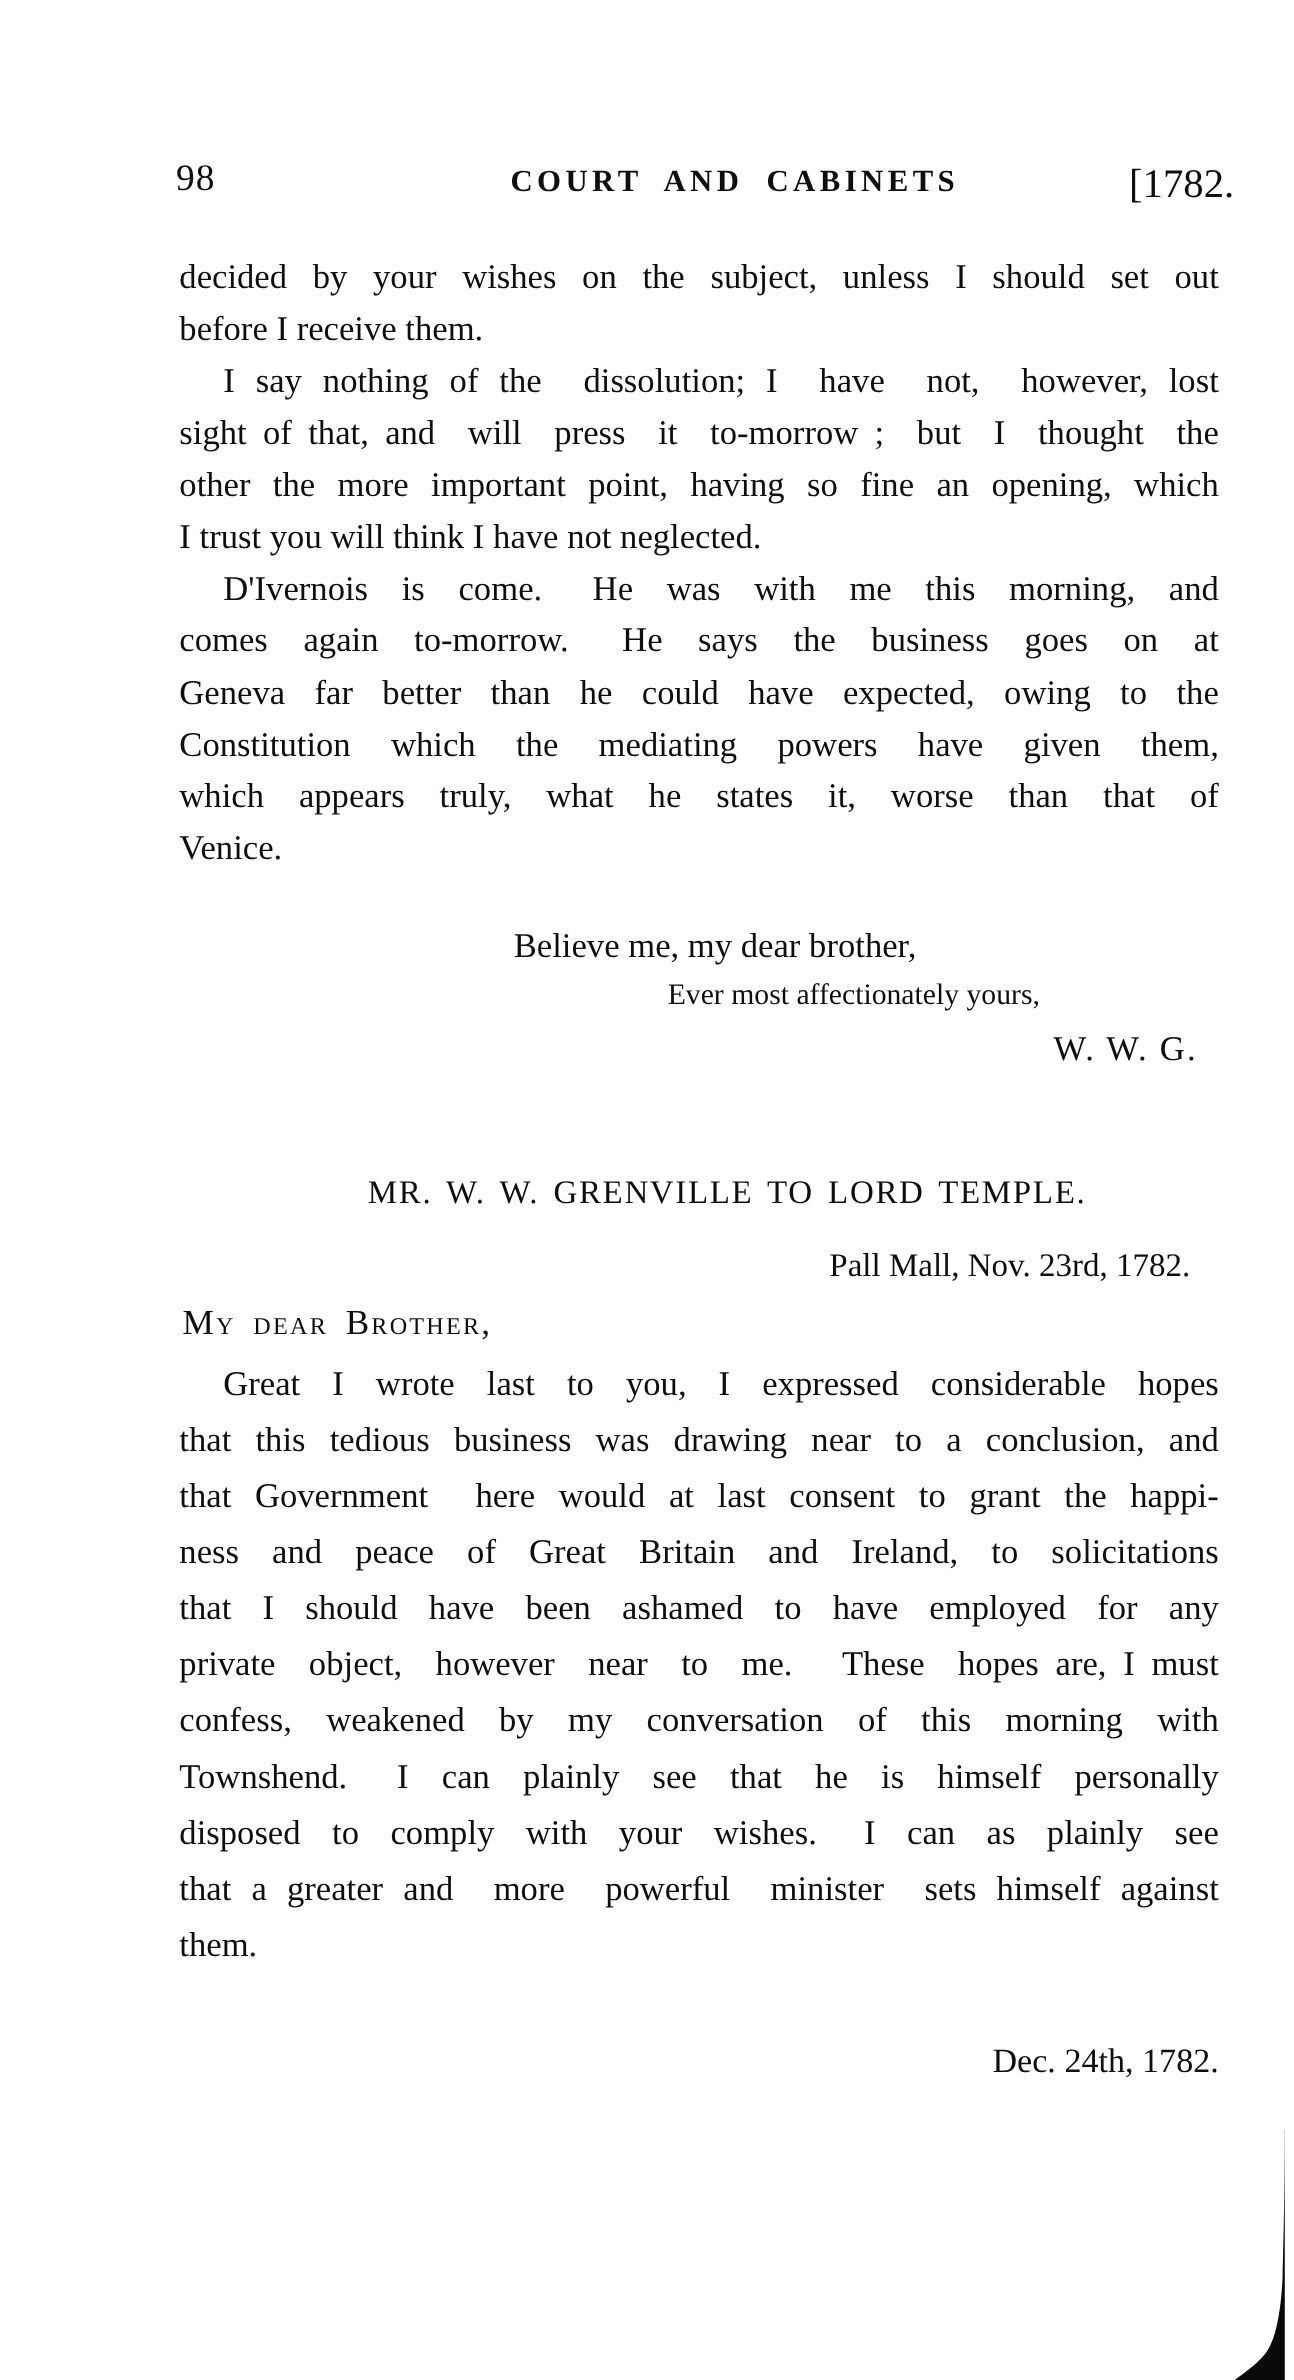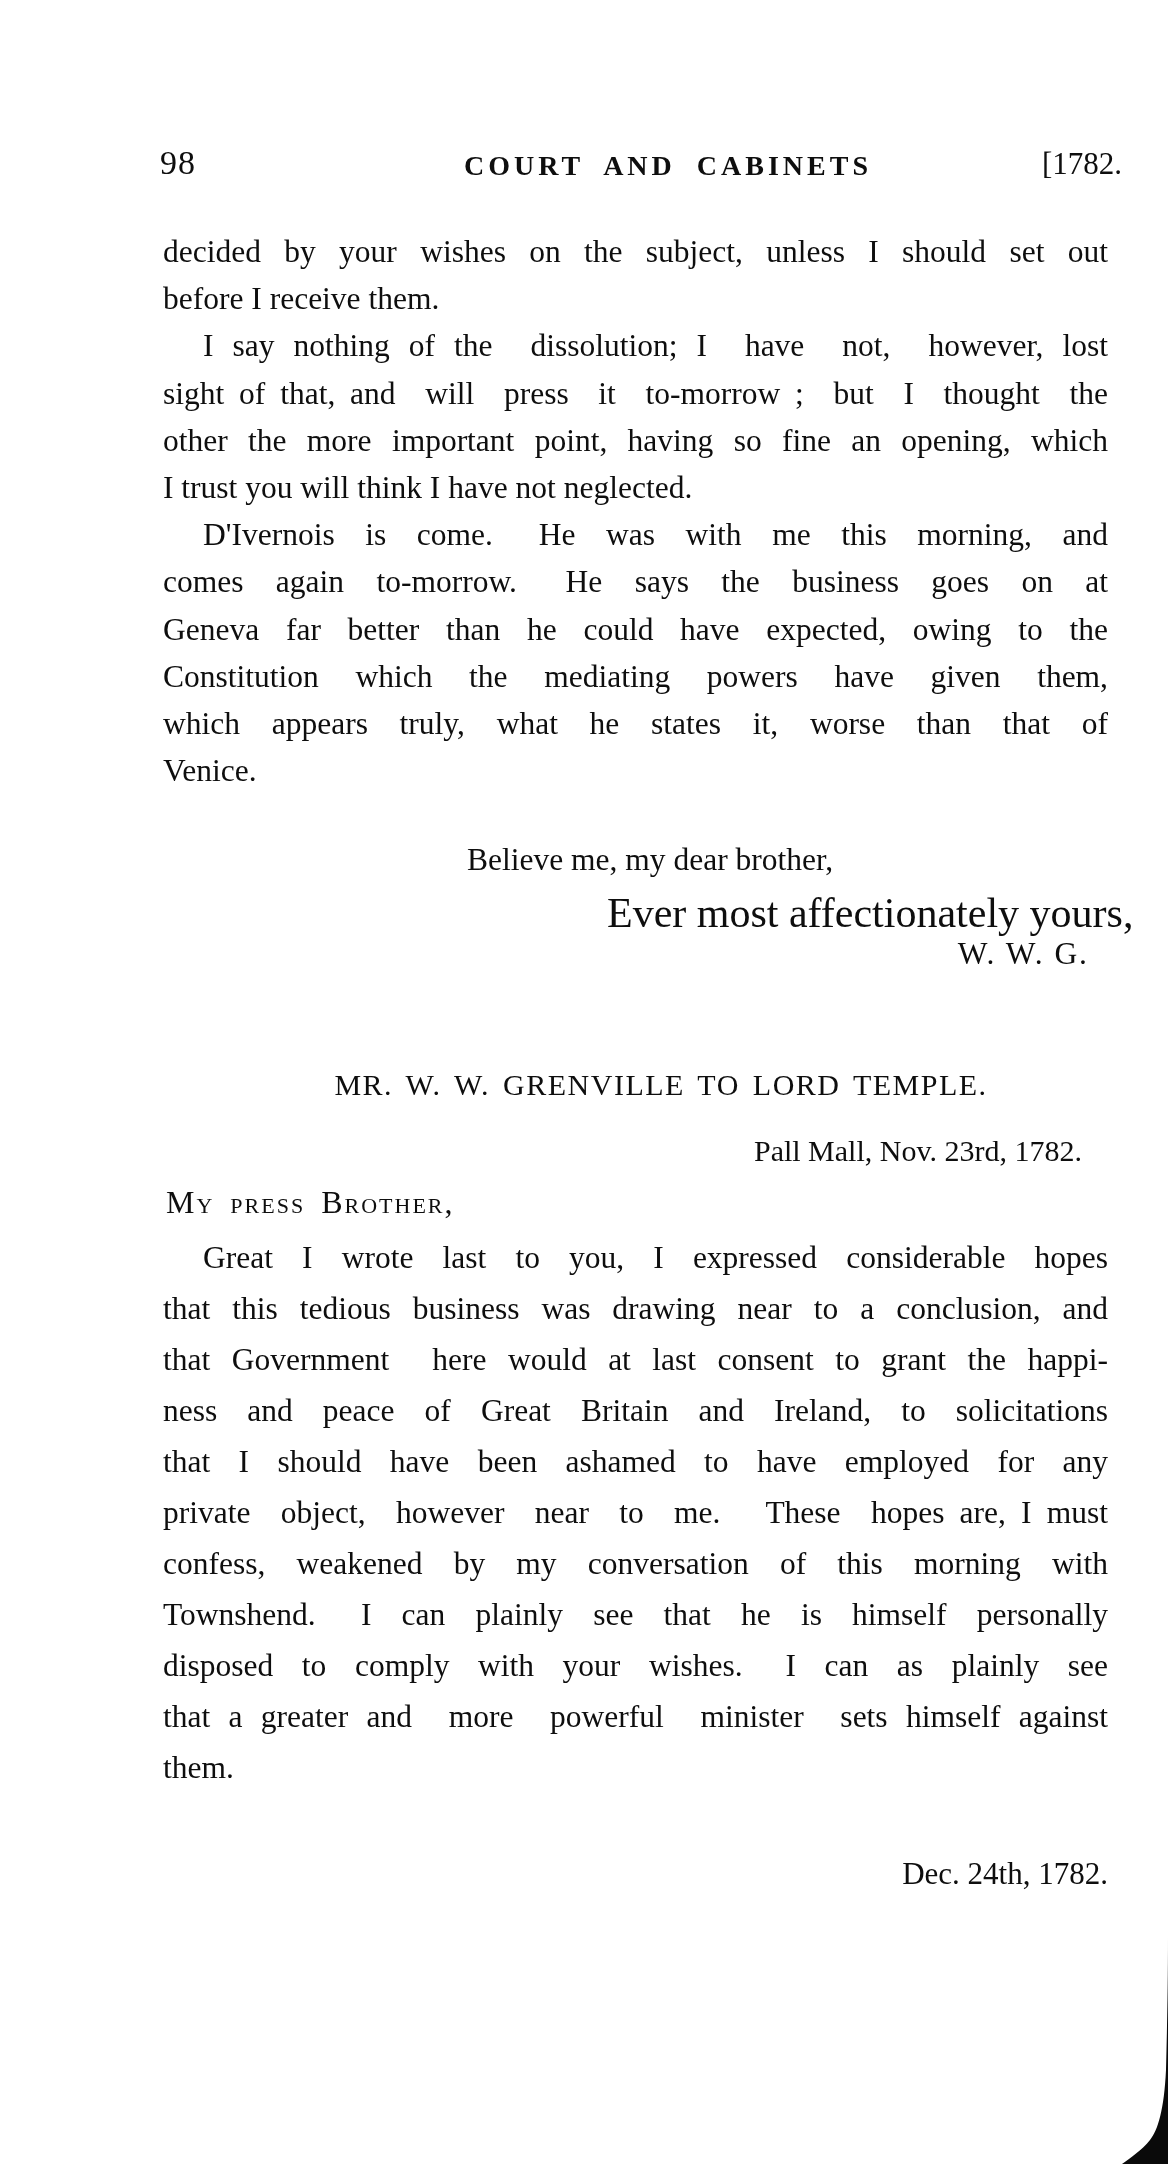--- a/index.html
+++ b/index.html
@@ -19,34 +19,34 @@
   }
   .hdr-title {
     position: absolute; left: 0; right: 0; top: 150px;
     text-align: center;
     transform: translateX(84px);
     font-size: 28px; font-weight: bold;
     letter-spacing: 4px; word-spacing: 10px;
   }
   .hdr-year {
     position: absolute; right: 46px; top: 146px;
-    font-size: 31px;
+    font-size: 37px;
   }
   
   .col { position: absolute; left: 163px; width: 945px; }
   .body1 { top: 228px; font-size: 31.5px; line-height: 47.2px; }
   .body2 { top: 1232px; font-size: 31.5px; line-height: 51px; }
   .body3 { top: 1950px; font-size: 33px; line-height: 96px; }
   .tline { white-space: pre-wrap; }
   .just  { text-align: justify; text-align-last: justify; font-family: Liberation Serif, serif; }
   .last  { text-align: left; }
   .indent { padding-left: 40px; }
   
   .close1 { position: absolute; left: 467px; top: 842px;  font-size: 31.5px; }
-  .close2 { position: absolute; left: 607px; top: 889px;  font-size: 42px; font-family: Liberation Serif, serif; }
+  .close2 { position: absolute; left: 607px; top: 889px;  font-size: 27px; font-family: Liberation Serif, serif; }
   .sig    { position: absolute; right: 79px; top: 936px;  font-size: 31.5px; letter-spacing: 2px; }
   
   .heading {
     position: absolute; left: 0; right: 0; top: 1068px;
     text-align: center; transform: translateX(77px);
     font-size: 30px; letter-spacing: 1.5px; word-spacing: 4px;
   }
   .date1 { position: absolute; right: 86px; top: 1134px; font-size: 30px; }
   .date2 { position: absolute; right: 60px; top: 1856px; font-size: 31px; }
   .salutation {
@@ -79,21 +79,21 @@
       <div class="tline just">which  appears  truly,  what  he  states  it,  worse  than  that  of</div>
       <div class="tline last">Venice.</div>
     </div>
 
   <div class="close1">Believe me, my dear brother,</div>
   <div class="close2">Ever most affectionately yours,</div>
   <div class="sig">W. W. G.</div>
 
   <div class="heading">MR. W. W. GRENVILLE TO LORD TEMPLE.</div>
   <div class="date1">Pall Mall, Nov. 23rd, 1782.</div>
-  <div class="salutation">My press Brother,</div>
+  <div class="salutation">My dear Brother,</div>
 
   <div class="col body2" id="letter2-body">
       <div class="tline just indent">Great  I  wrote  last  to  you,  I  expressed  considerable  hopes</div>
       <div class="tline just">that this tedious business was drawing near to a conclusion, and</div>
       <div class="tline just">that Government  here would at last consent to grant the happi-</div>
       <div class="tline just">ness  and  peace  of  Great  Britain  and  Ireland,  to  solicitations</div>
       <div class="tline just">that  I  should  have  been  ashamed  to  have  employed  for  any</div>
       <div class="tline just">private  object,  however  near  to  me.   These  hopes are, I must</div>
       <div class="tline just">confess,  weakened  by  my  conversation  of  this  morning  with</div>
       <div class="tline just">Townshend.   I  can  plainly  see  that  he  is  himself  personally</div>

